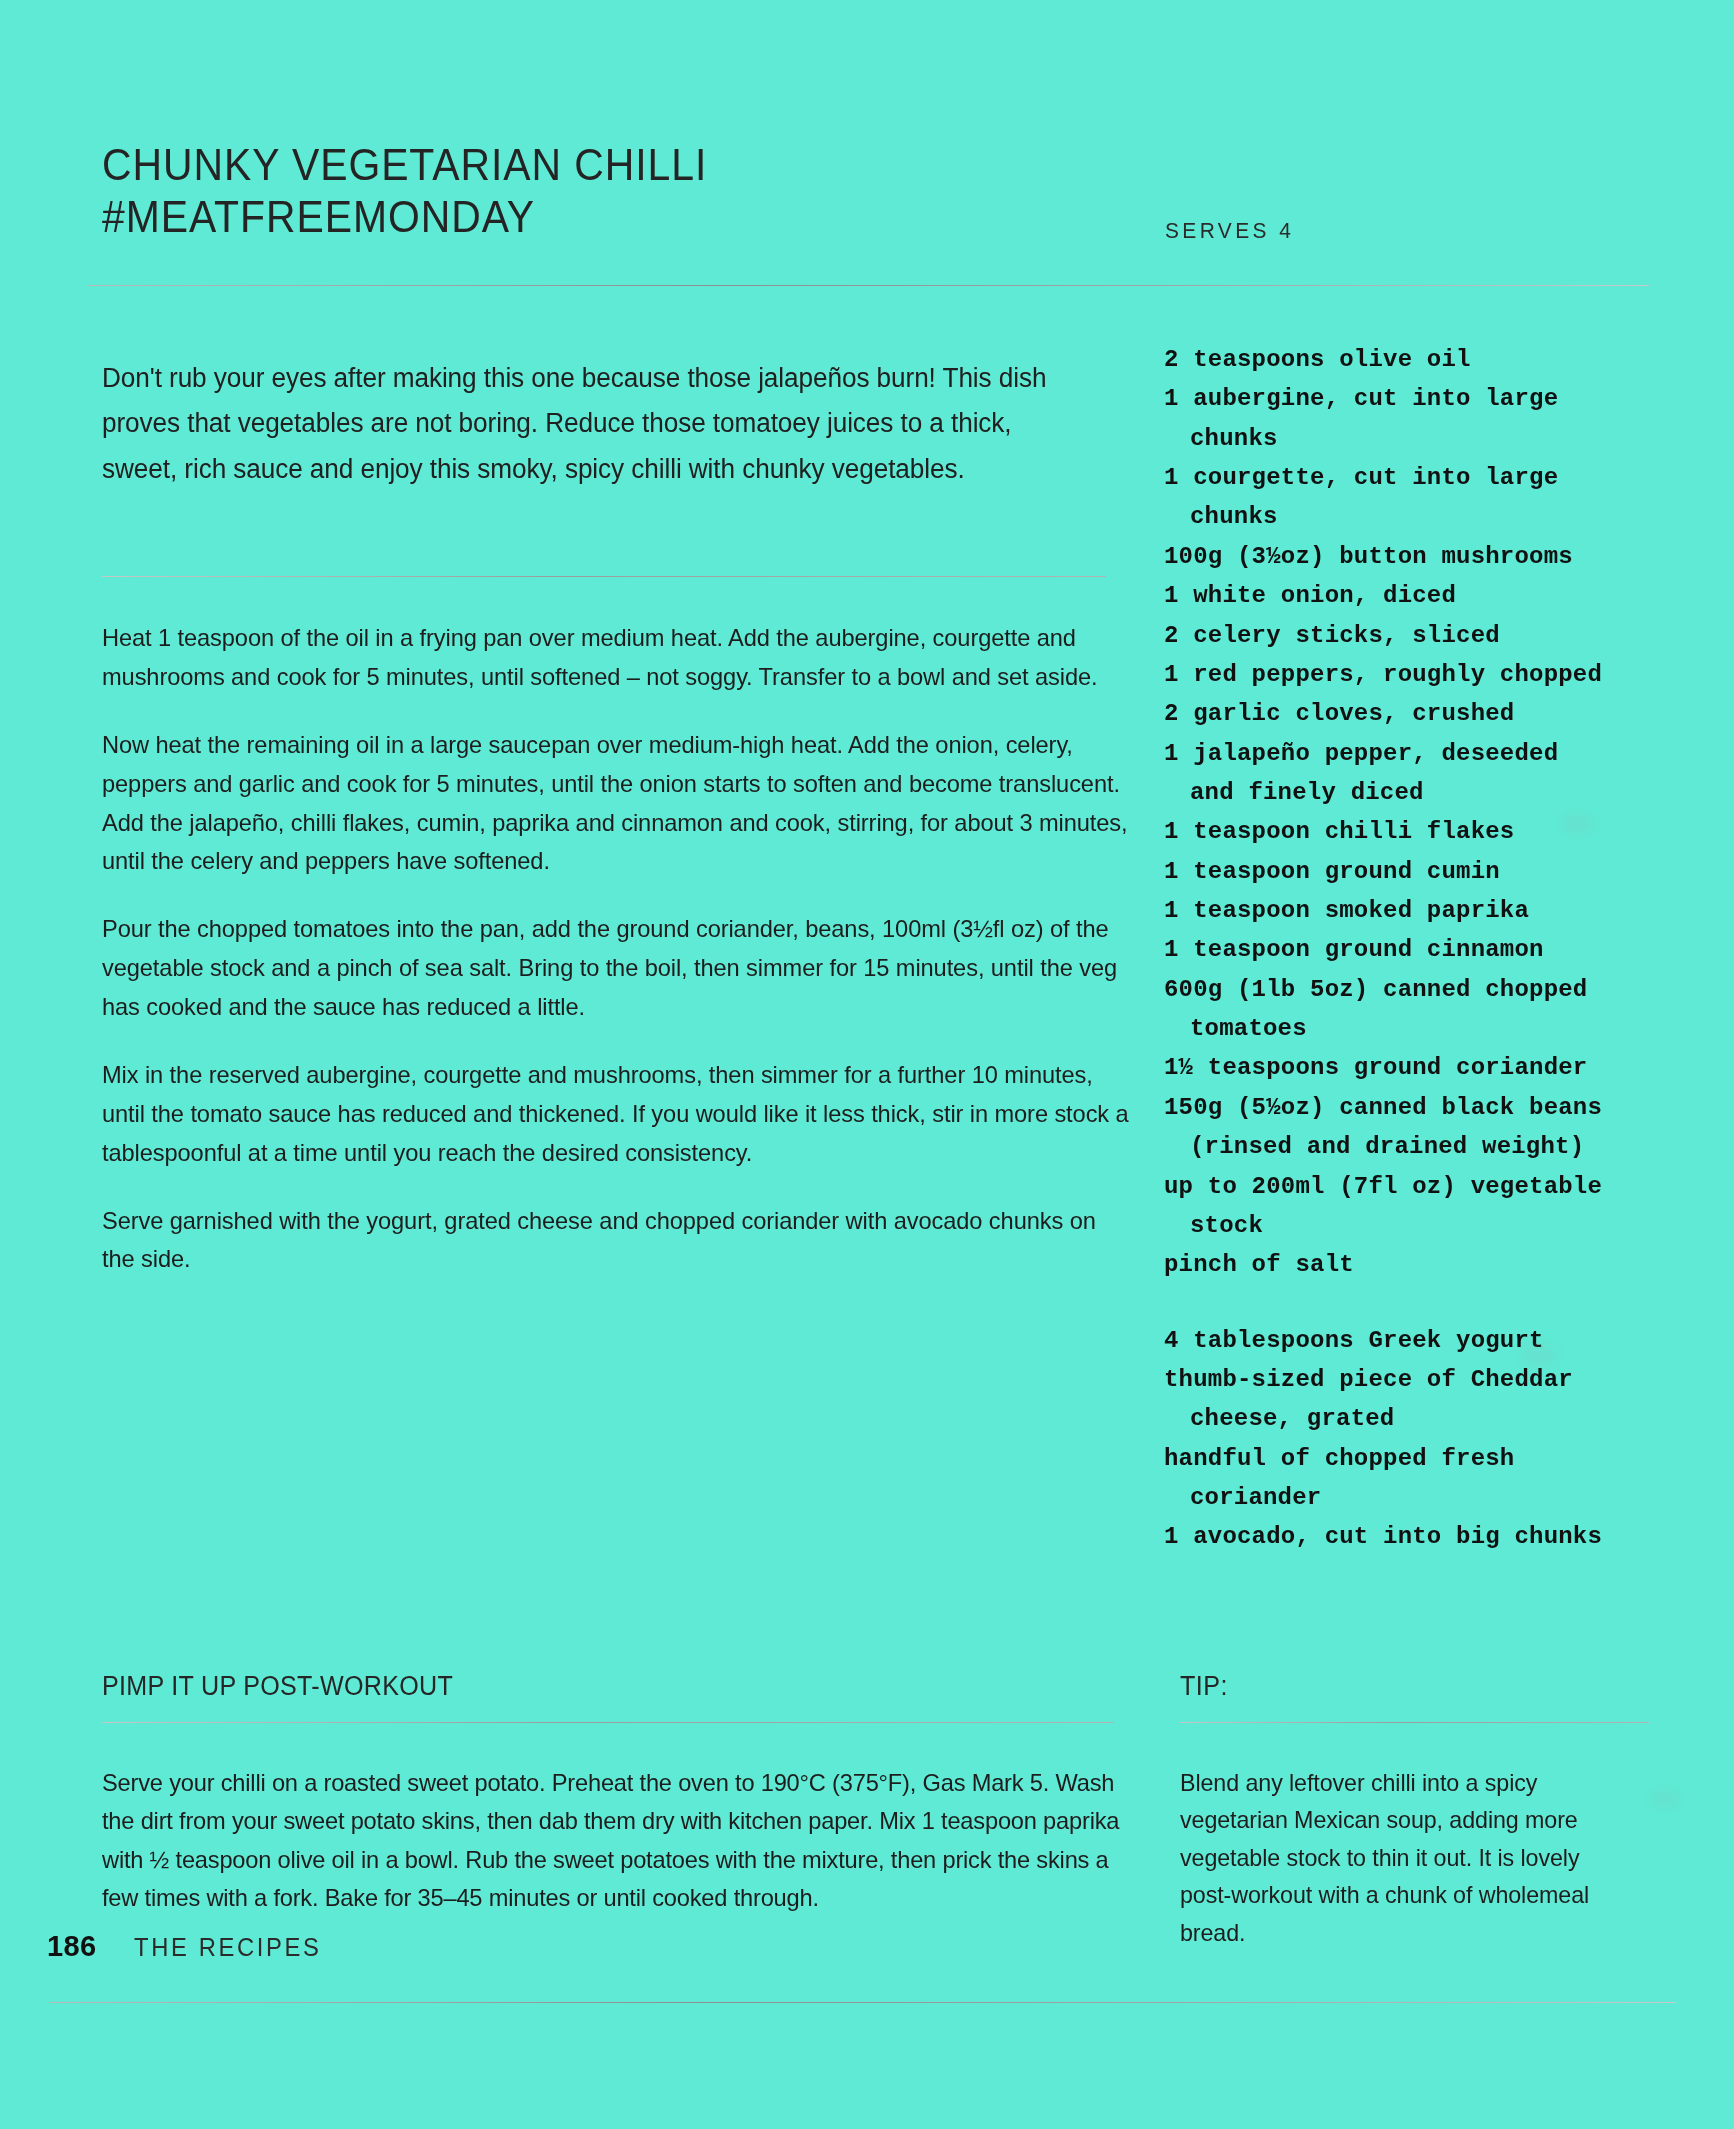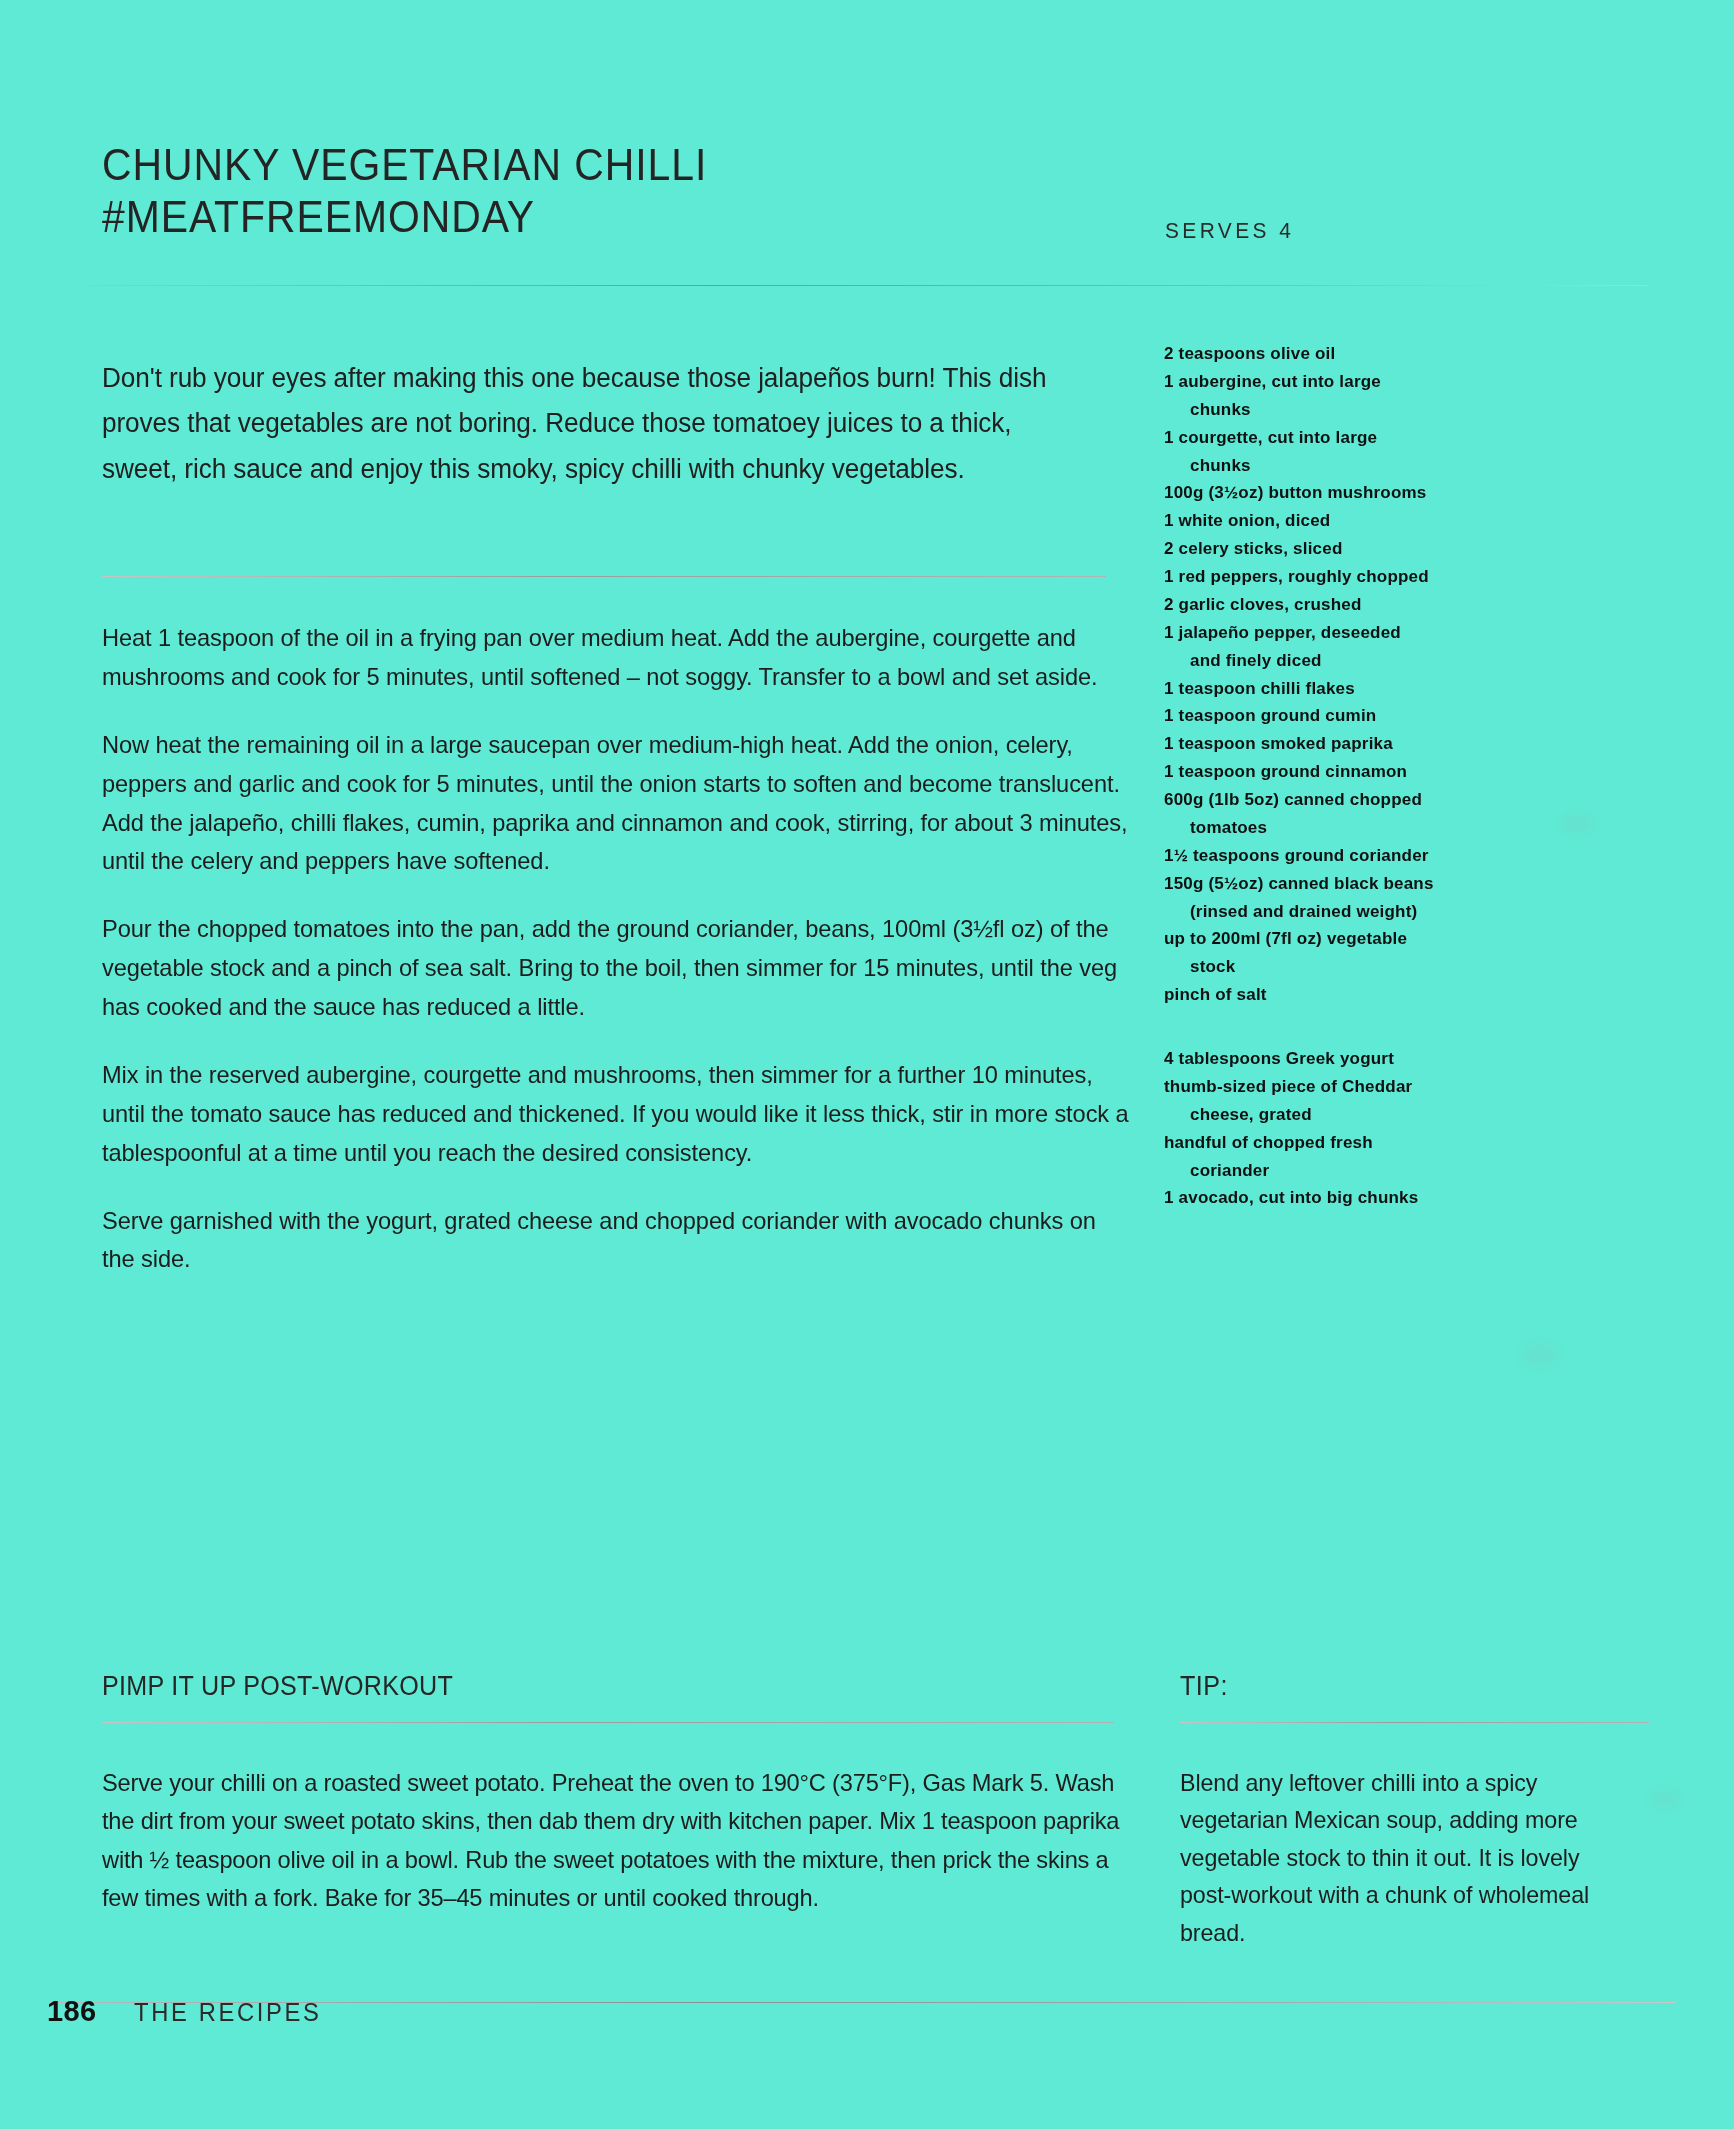--- a/index.html
+++ b/index.html
@@ -101,23 +101,23 @@
     transform-origin: left top;
   }
   .method p:last-child { margin-bottom: 0; }
 
   
   .ingredients {
     position: absolute;
     left: 1164px;
     top: 340px;
     width: 518px;
-    font-family: Liberation Sans, sans-serif;
+    font-family: Liberation Mono, monospace;
     font-weight: bold;
-    font-size: 17px;
+    font-size: 24px;
     line-height: 1.64;
     color: #111111;
     letter-spacing: 0.2px;
   }
   .ing-line { white-space: pre-wrap; }
   .ing-line.cont { padding-left: 26px; }
   .ing-gap { height: 36px; }
   .ing-head { }
 
   
@@ -179,21 +179,21 @@
 
   
   .rule-footer {
     left: 49px;
     top: 2002px;
     width: 1627px;
   }
   .footer {
     position: absolute;
     left: 47px;
-    top: 1995px;
+    top: 1930px;
     display: flex;
     align-items: baseline;
     gap: 37px;
     text-align: center;
   }
   .page-number {
     font-size: 29px;
     font-weight: bold;
     color: #111111;
     letter-spacing: 0.4px;

